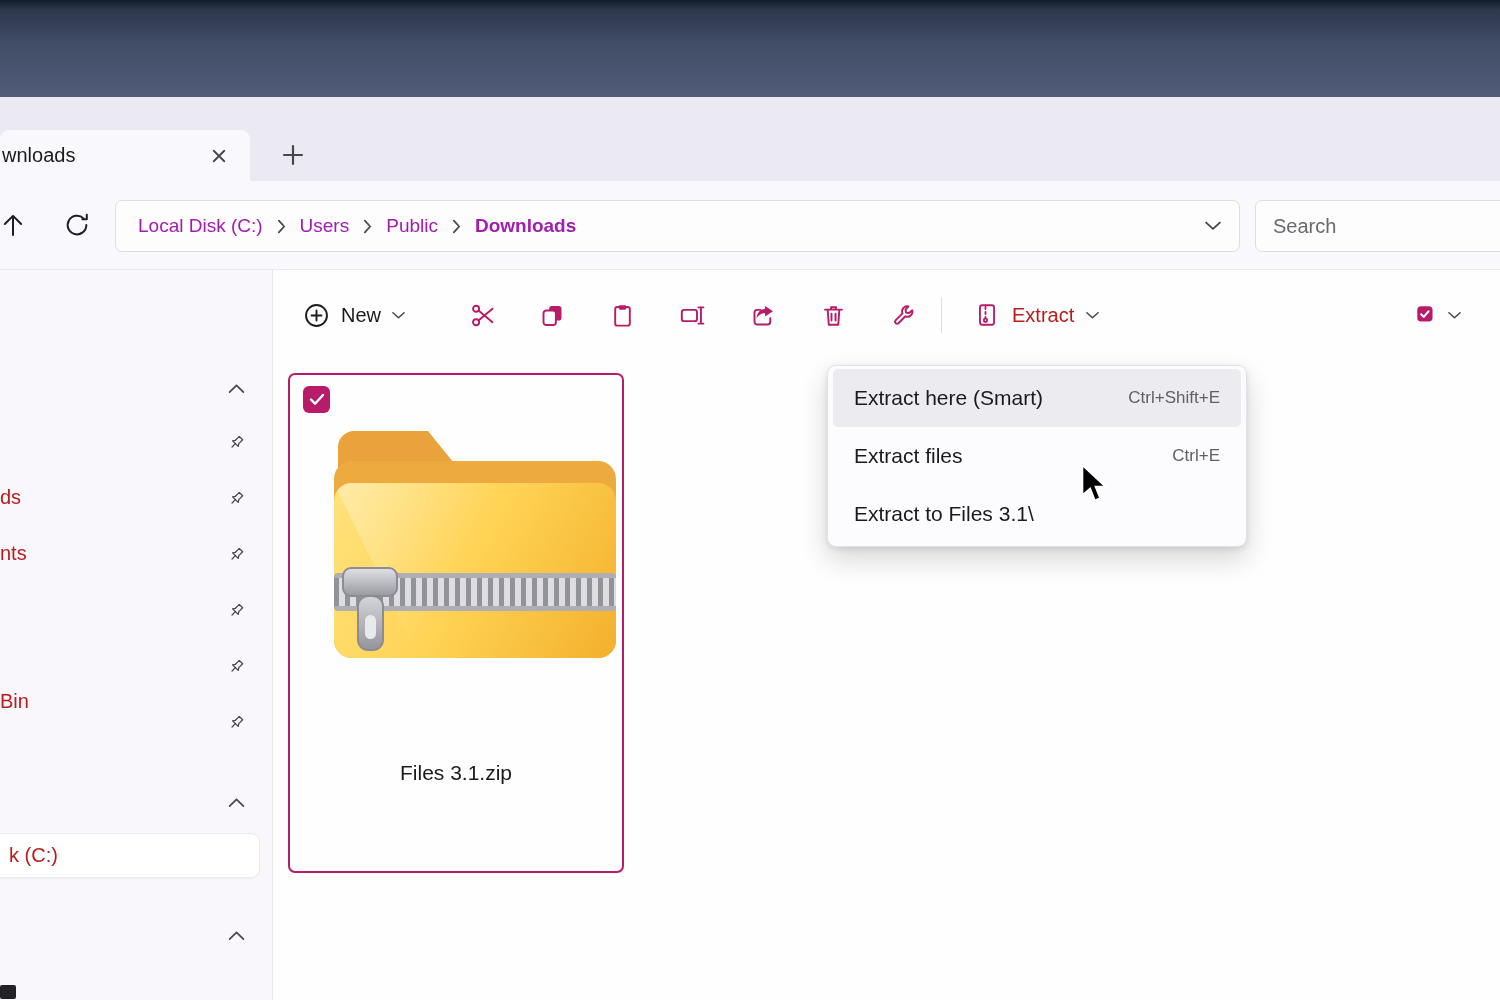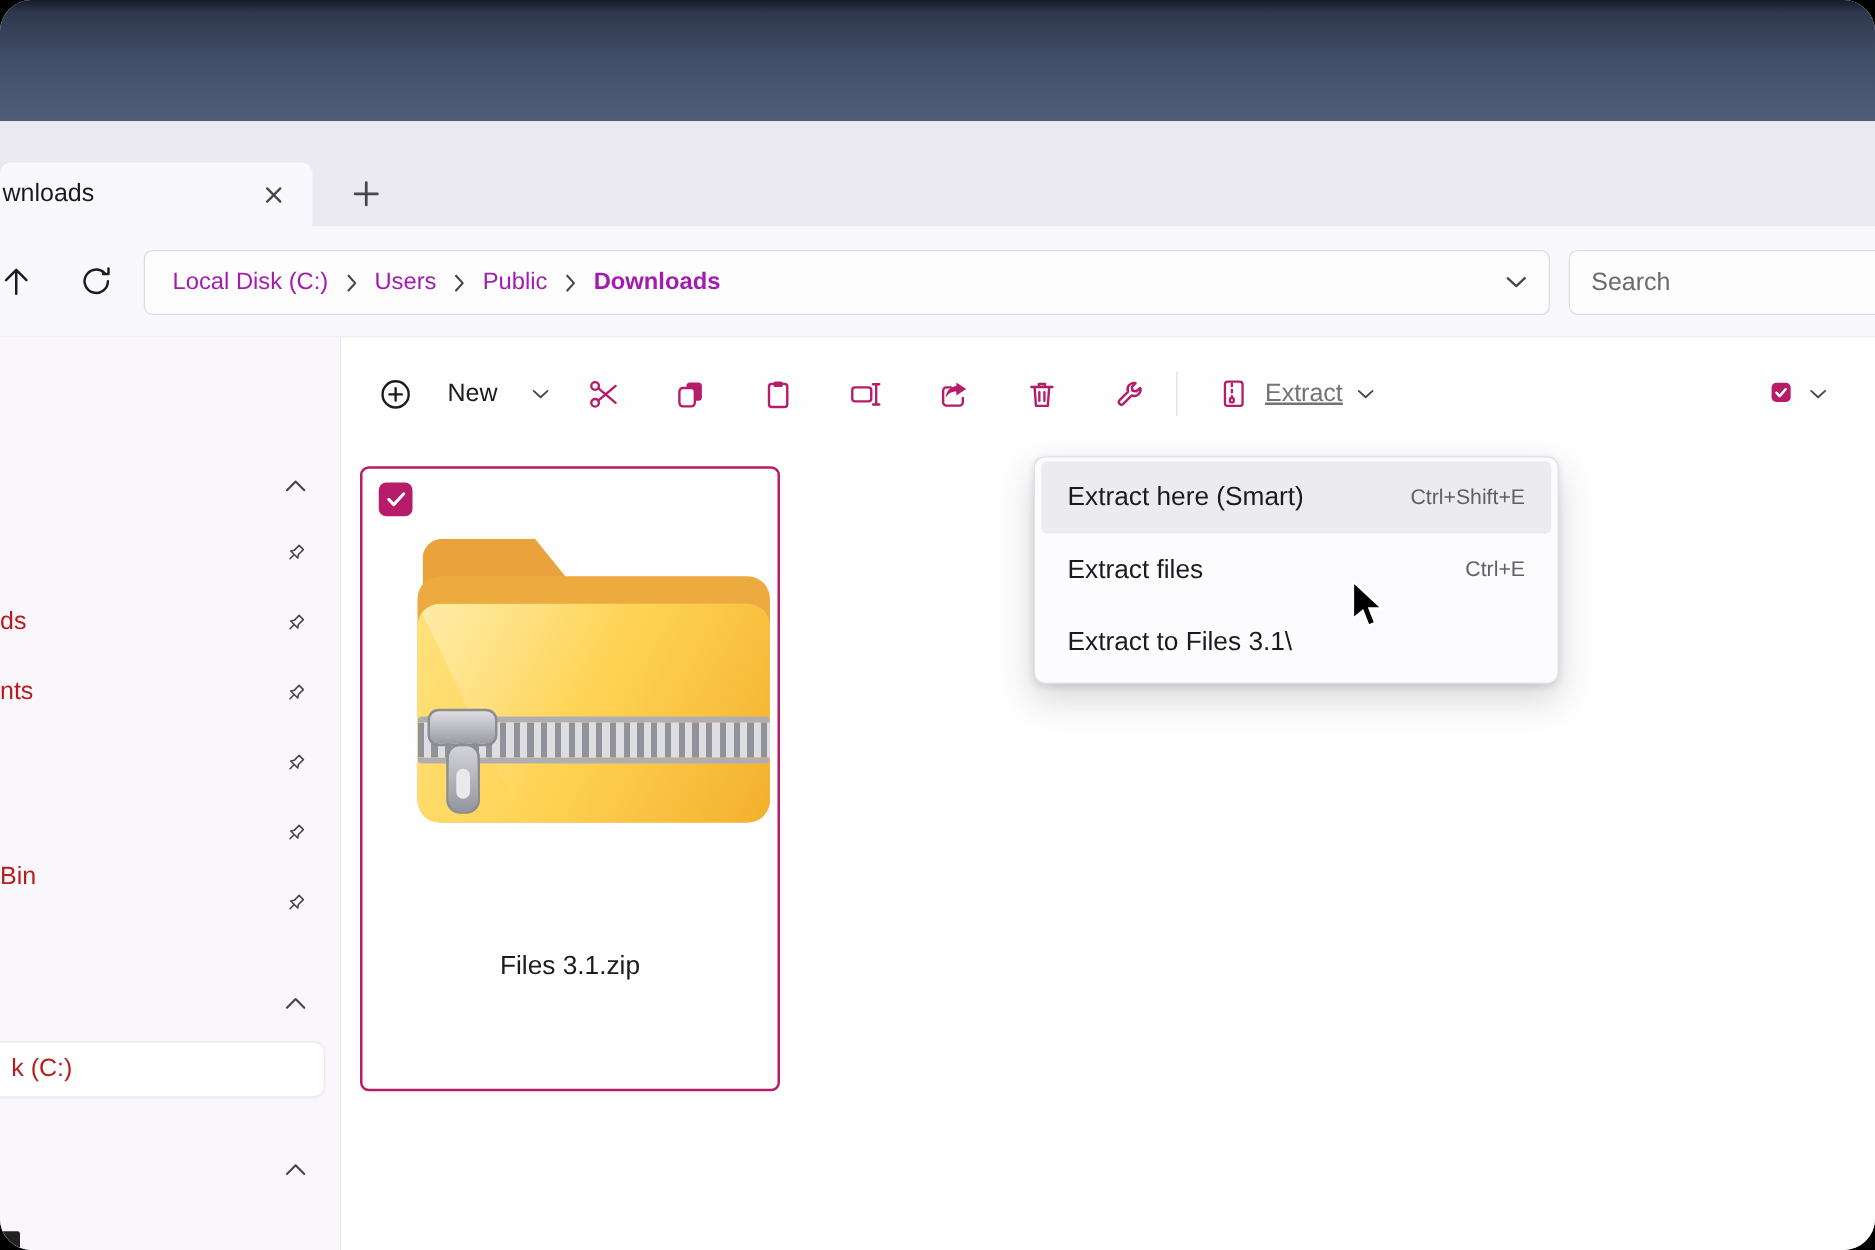--- a/index.html
+++ b/index.html
@@ -1,18 +1,18 @@
 <!DOCTYPE html>
 <html style="--accent: #b61c69;"><head>
 <meta charset="utf-8">
 <style>
   :root{ --accent:#b61c69; }
   *{ box-sizing:border-box; margin:0; padding:0; }
   body{ font-family:"Liberation Sans", sans-serif; background:#000; }
-  .screen{ position:relative; width:1500px; height:1000px; overflow:hidden; background:#fdfdfd;border-radius:25px; }
+  .screen{ position:relative; width:1500px; height:1000px; overflow:hidden; background:#fdfdfd; }
 
   
   .backdrop{ position:absolute; left:0; top:0; width:100%; height:97px;
     background:linear-gradient(180deg,#141a28 0%,#2e374d 10%,#414c66 45%,#515d79 100%); }
 
   
   .tabstrip{ position:absolute; left:0; top:97px; width:100%; height:84px; background:#ebe9f1; }
   .tab{ position:absolute; left:0; top:33px; width:250px; height:51px; background:#f9f8fd;
     border-radius:9px 9px 0 0; display:flex; align-items:center; }
   .tab-title{ font-size:20px; color:#1b1b1b; padding-left:2px; white-space:nowrap; overflow:hidden; width:200px; }
@@ -51,28 +51,28 @@
   .side-label{ position:absolute; left:0; font-size:20px; color:#b91c1c; white-space:nowrap; }
   .drive-pill{ position:absolute; left:-42px; top:563px; width:302px; height:45px; background:#ffffff;
     border:1px solid #ebe9f0; border-radius:9px; box-shadow:0 1px 2px rgba(0,0,0,.04);
     display:flex; align-items:center; }
   .drive-pill .side-label{ position:static; padding-left:50px; }
   .clipped-item{ position:absolute; left:0; top:715px; width:16px; height:14px; background:#222226; border-radius:2px; }
 
   
   .cmdbar{ position:absolute; left:0; top:13px; width:100%; height:64px; }
   .new-btn{ position:absolute; left:18px; top:8px; height:48px; padding:0 12px; border-radius:6px;
-    display:flex; align-items:center; gap:28px; }
+    display:flex; align-items:center; gap:11px; }
   .new-btn .label{ font-size:20px; color:#1b1b1b; }
   .icon-btn{ position:absolute; top:8px; width:48px; height:48px; border-radius:6px;
     display:flex; align-items:center; justify-content:center; }
   .cmd-divider{ position:absolute; left:668px; top:14px; width:1px; height:36px; background:#dfdde4; }
   .extract-btn{ position:absolute; left:687px; top:8px; height:48px; padding:0 14px; border-radius:6px;
     display:flex; align-items:center; gap:12px; }
-  .extract-btn .label{ font-size:20px; color:#737373;text-decoration:underline; }
+  .extract-btn .label{ font-size:20px; color:#b91c1c; }
   .select-btn{ position:absolute; left:1133px; top:10px; height:44px; padding:0 8px; border-radius:6px;
     display:flex; align-items:center; gap:10px; }
 
   
   .file-tile{ position:absolute; left:15px; top:103px; width:336px; height:500px; background:#fffeff;
     border:2.5px solid var(--accent); border-radius:7px; }
   .tile-check{ position:absolute; left:13px; top:11px; width:27px; height:27px; border-radius:6px;
     background:var(--accent); display:flex; align-items:center; justify-content:center; }
   .tile-label{ position:absolute; left:0; top:386px; width:100%; text-align:center;
     font-size:21px; color:#1b1b1b; }

